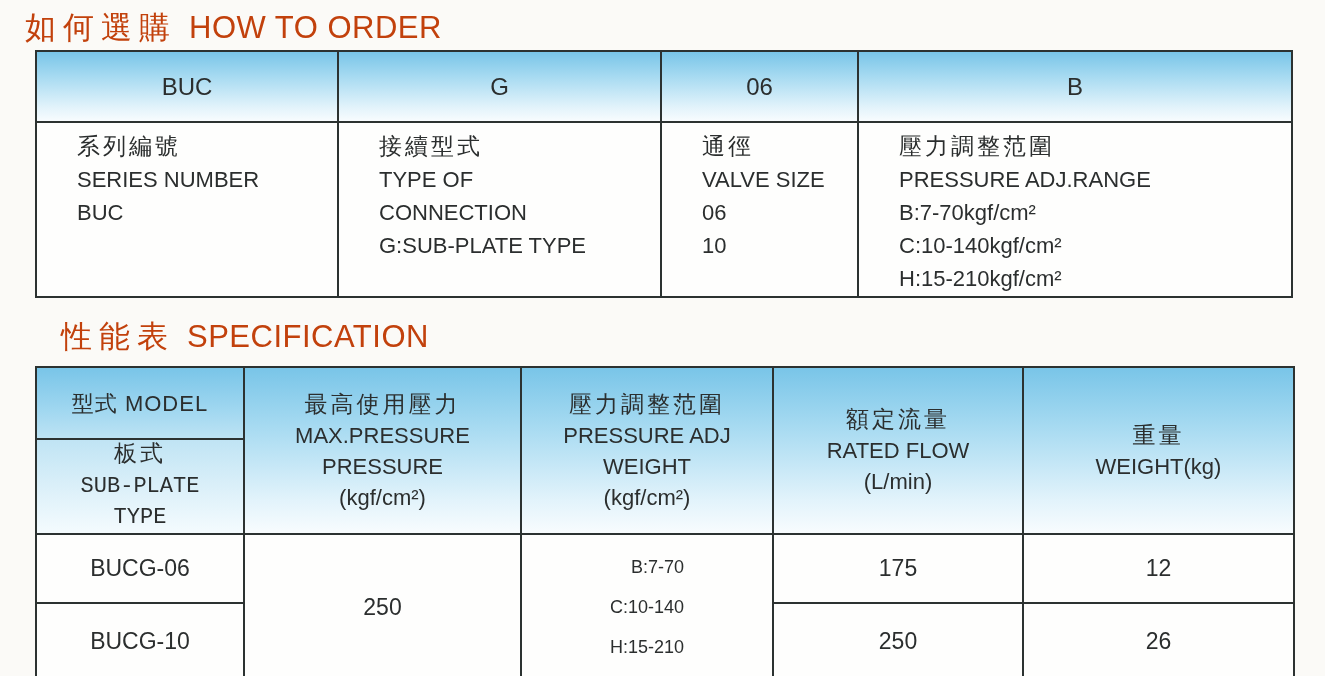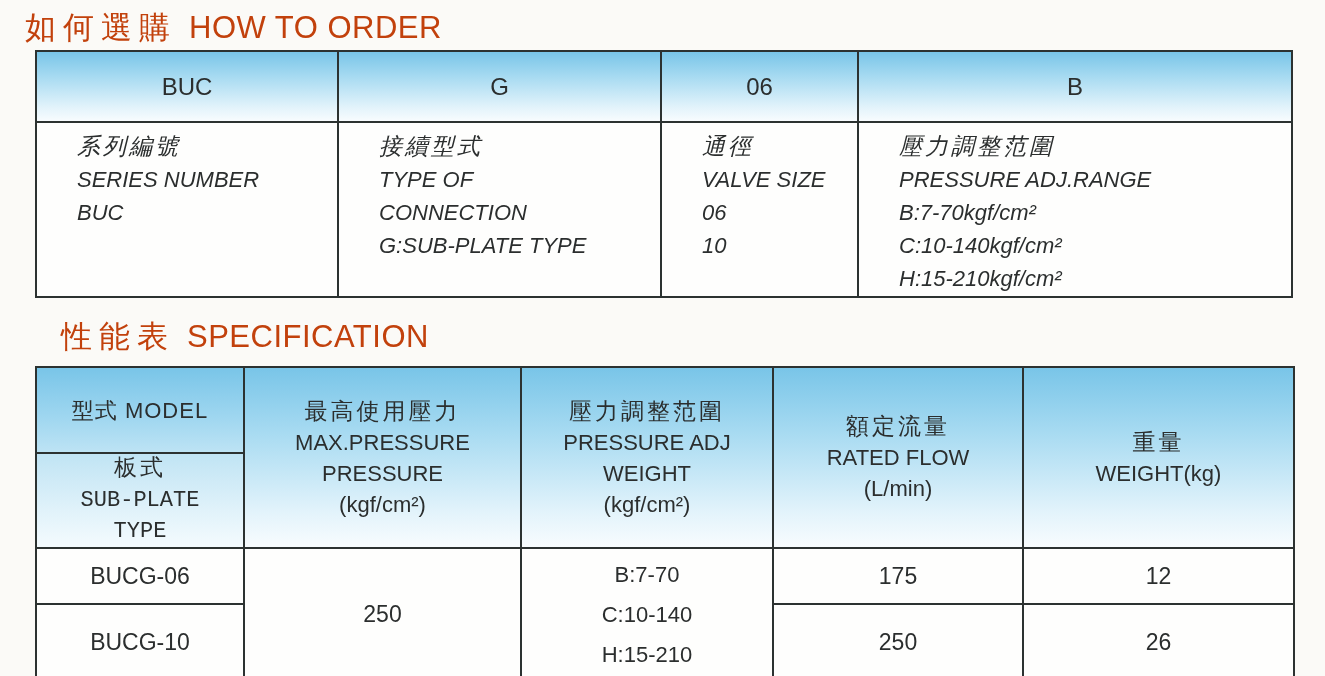--- a/index.html
+++ b/index.html
@@ -45,53 +45,52 @@
     text-align: center;
     vertical-align: middle;
     font-size: 24px;
   }
   #order-table .bd {
     height: 175px;
     vertical-align: top;
     padding: 7px 6px 0 40px;
     font-size: 22px;
     line-height: 33px;
-    font-style: italic;
   }
   .ln { white-space: nowrap; }
   .ln.zh { font-size: 23px; letter-spacing: 3px; }
 
   
   #spec-table { left: 35px; top: 366px; width: 1258px; }
   #spec-table td { text-align: center; vertical-align: middle; }
   #spec-table .hd {
     font-size: 22px;
     line-height: 31px;
   }
   .model-top {
-    height: 86px;
+    height: 72px;
     font-size: 23px;
     letter-spacing: 1px;
     background: linear-gradient(180deg, #79c5e8 0%, #a0d7f0 60%, #bde3f4 100%);
   }
   .model-sub {
     height: 76px;
     font-size: 17px;
     line-height: 22px;
     background: linear-gradient(180deg, #c0e4f4 0%, #e0f2fa 60%, #f4fbfe 100%);
     font-family: Liberation Mono, monospace;
   }
   .spec-col-hd { height: 146px; }
-  #spec-table .row1 td { height: 56px; margin-left: 40px; }
+  #spec-table .row1 td { height: 69px; margin-left: 40px; }
   #spec-table .row2 td { height: 77px; }
   #spec-table .val { font-size: 23px; background: #fefefd; }
   .range-block {
     display: inline-block;
-    text-align: center;
-    font-size: 22px;
+    text-align: right;
+    font-size: 18px;
     line-height: 40px;
   }
 </style>
 </head>
 <body>
 
 <div class="sec-title" id="order-title">
   <span class="zh">如何選購</span><span class="en">HOW TO ORDER</span>
 </div>
 

